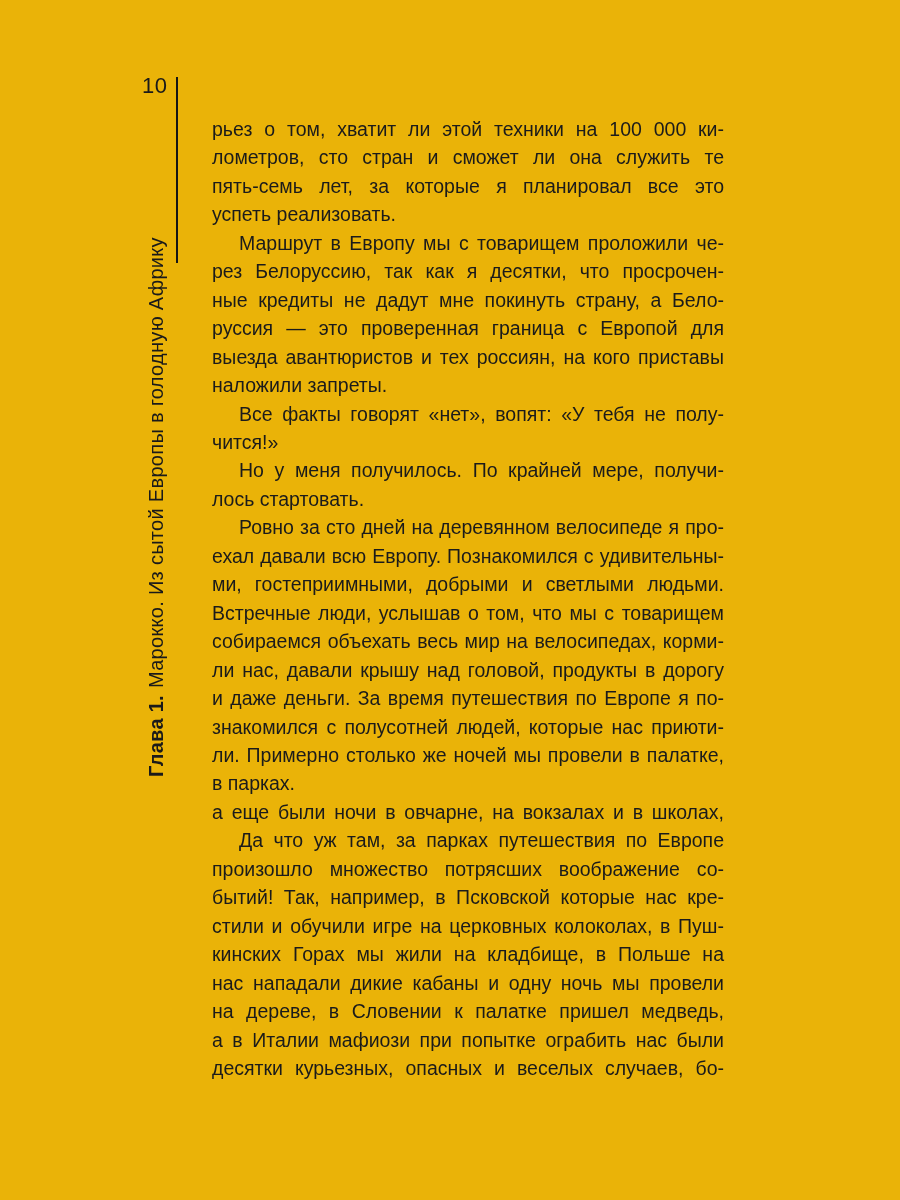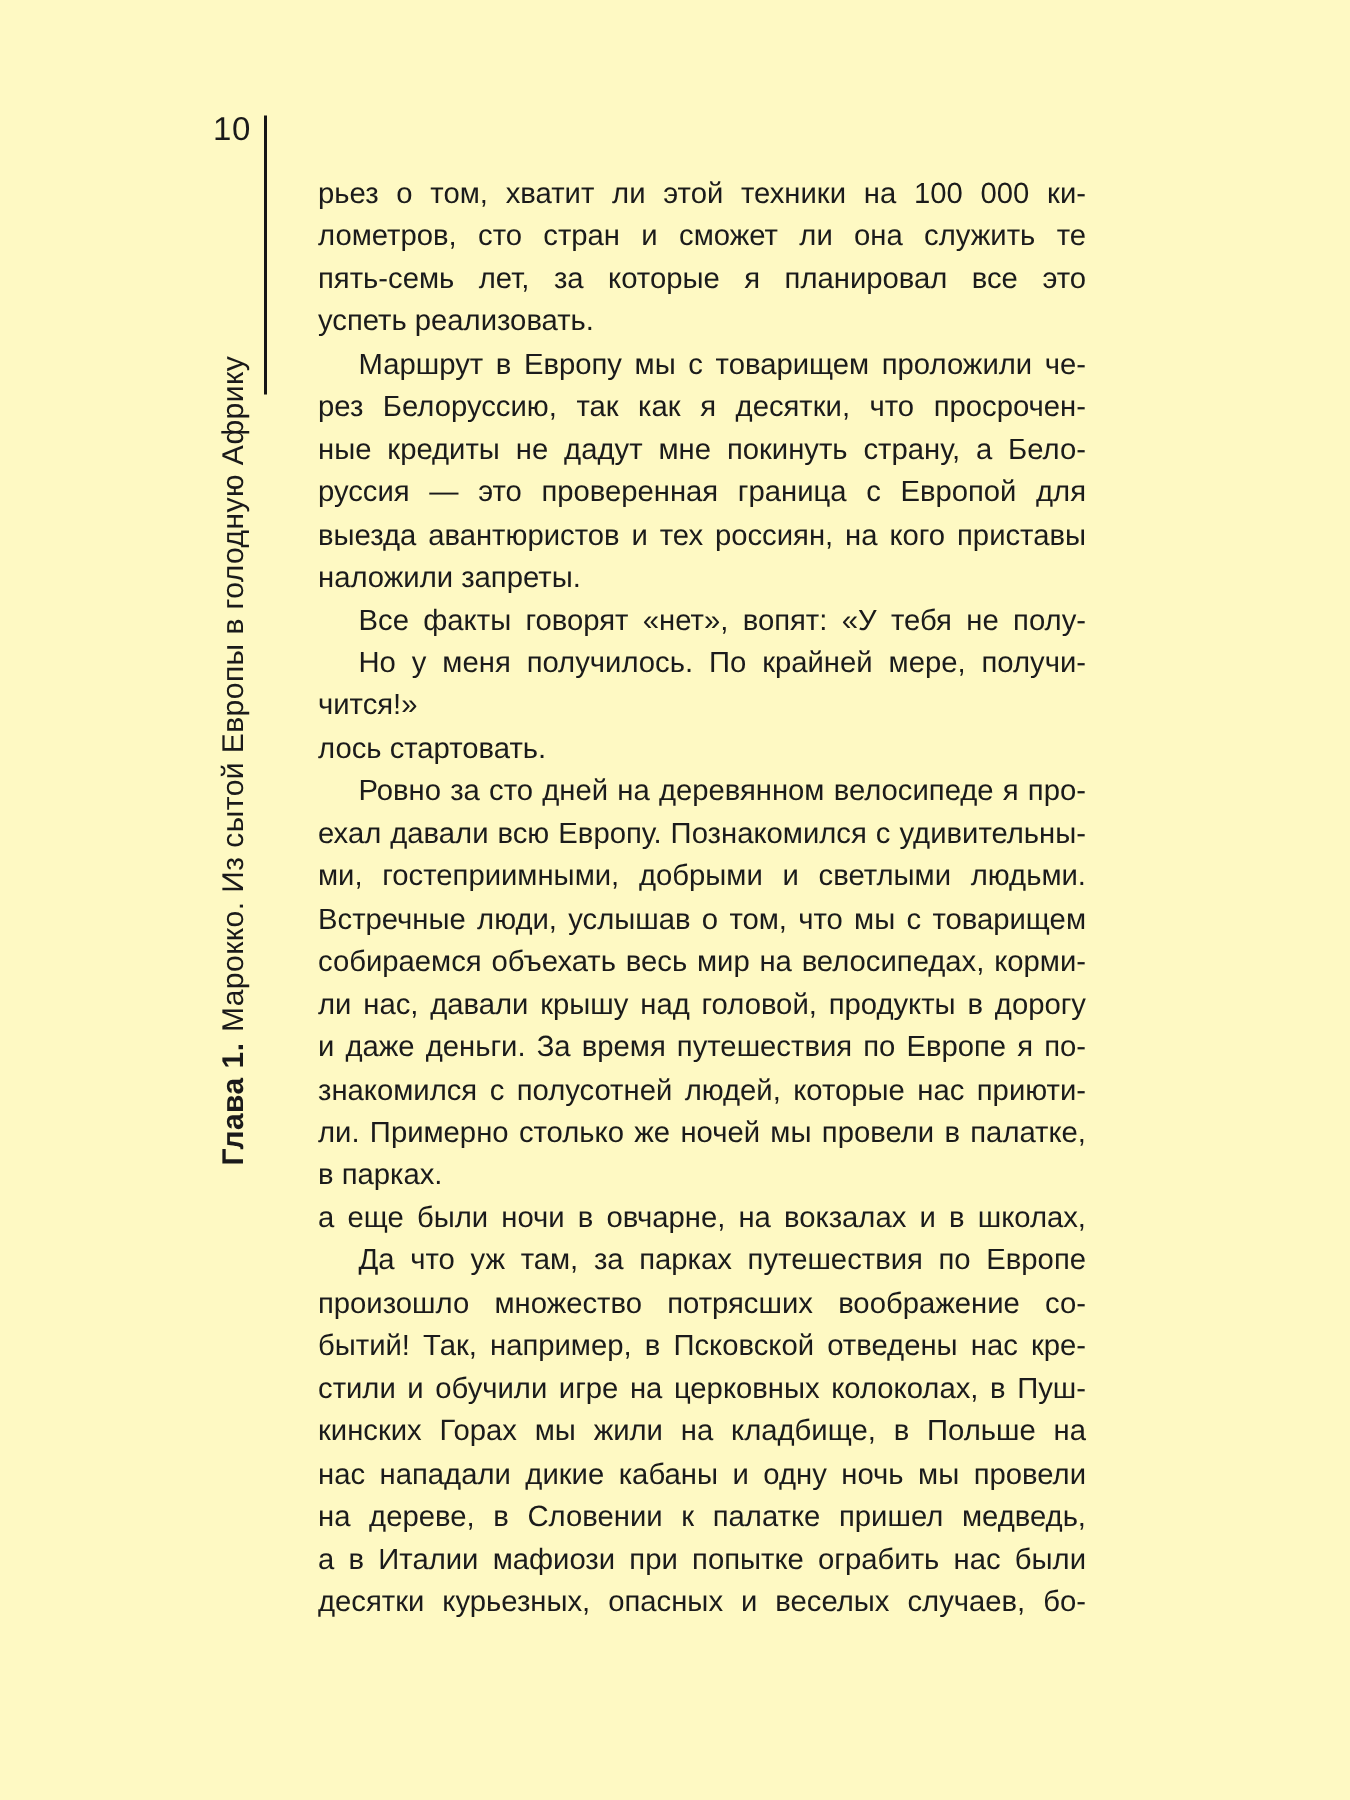--- a/index.html
+++ b/index.html
@@ -8,21 +8,21 @@
     width: 900px;
     height: 1200px;
     overflow: hidden;
     background: #ffffff;
     font-family: "Liberation Sans", sans-serif;
   }
   .page {
     position: relative;
     width: 900px;
     height: 1200px;
-    background: #fef9c3;
+    background: #eab308;
   }
   .page-number {
     position: absolute;
     left: 142px;
     top: 73px;
     font-size: 22px;
     letter-spacing: 0.5px;
     color: #1a1a1a;
   }
   .header-rule {
@@ -86,37 +86,37 @@
     <div class="ln">лометров, сто стран и сможет ли она служить те</div>
     <div class="ln">пять-семь лет, за которые я планировал все это</div>
     <div class="ln end">успеть реализовать.</div>
     <div class="ln ind">Маршрут в Европу мы с товарищем проложили че-</div>
     <div class="ln">рез Белоруссию, так как я десятки, что просрочен-</div>
     <div class="ln">ные кредиты не дадут мне покинуть страну, а Бело-</div>
     <div class="ln">руссия — это проверенная граница с Европой для</div>
     <div class="ln">выезда авантюристов и тех россиян, на кого приставы</div>
     <div class="ln end">наложили запреты.</div>
     <div class="ln ind">Все факты говорят «нет», вопят: «У тебя не полу-</div>
+    <div class="ln end">чится!»</div>
     <div class="ln ind">Но у меня получилось. По крайней мере, получи-</div>
-    <div class="ln end">чится!»</div>
     <div class="ln end">лось стартовать.</div>
     <div class="ln ind">Ровно за сто дней на деревянном велосипеде я про-</div>
     <div class="ln">ехал давали всю Европу. Познакомился с удивительны-</div>
     <div class="ln">ми, гостеприимными, добрыми и светлыми людьми.</div>
     <div class="ln">Встречные люди, услышав о том, что мы с товарищем</div>
     <div class="ln">собираемся объехать весь мир на велосипедах, корми-</div>
     <div class="ln">ли нас, давали крышу над головой, продукты в дорогу</div>
     <div class="ln">и даже деньги. За время путешествия по Европе я по-</div>
     <div class="ln">знакомился с полусотней людей, которые нас приюти-</div>
     <div class="ln">ли. Примерно столько же ночей мы провели в палатке,</div>
     <div class="ln end">в парках.</div>
     <div class="ln">а еще были ночи в овчарне, на вокзалах и в школах,</div>
     <div class="ln ind">Да что уж там, за парках путешествия по Европе</div>
     <div class="ln">произошло множество потрясших воображение со-</div>
-    <div class="ln">бытий! Так, например, в Псковской отведены нас кре-</div>
+    <div class="ln">бытий! Так, например, в Псковской которые нас кре-</div>
     <div class="ln">стили и обучили игре на церковных колоколах, в Пуш-</div>
     <div class="ln">кинских Горах мы жили на кладбище, в Польше на</div>
     <div class="ln">нас нападали дикие кабаны и одну ночь мы провели</div>
     <div class="ln">на дереве, в Словении к палатке пришел медведь,</div>
     <div class="ln">а в Италии мафиози при попытке ограбить нас были</div>
     <div class="ln">десятки курьезных, опасных и веселых случаев, бо-</div>
   </div>
 
 </div>
 

